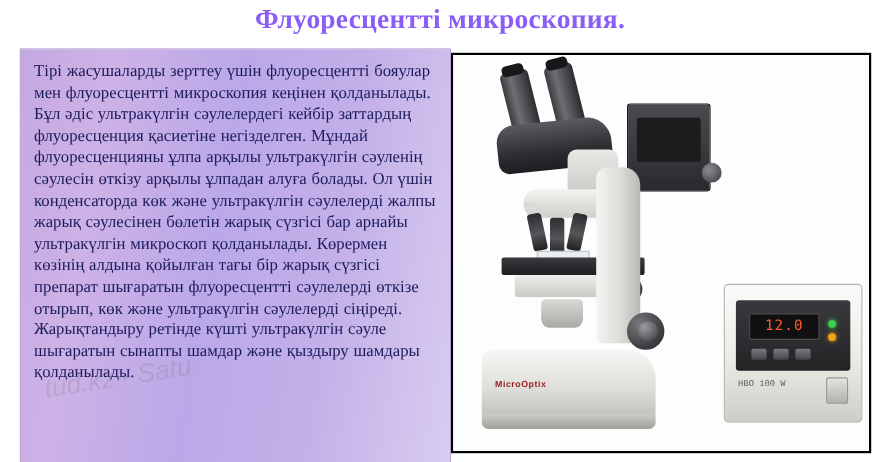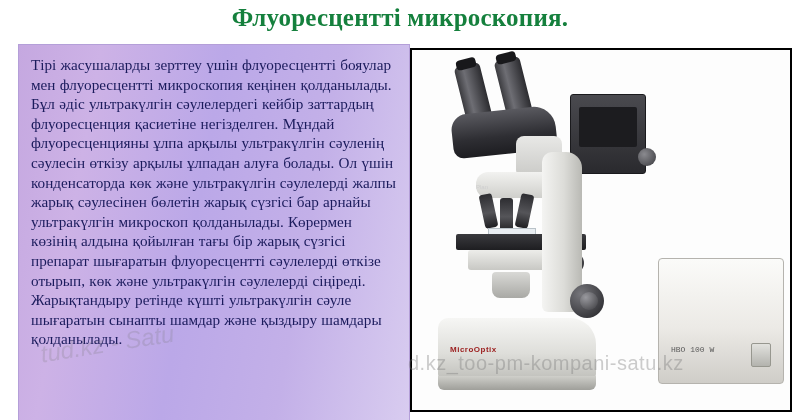--- a/index.html
+++ b/index.html
@@ -27,21 +27,21 @@
     position: absolute;
     top: 0px;
     left: 0px;
     width: 800px;
     height: 40px;
     line-height: 36px;
     text-align: center;
     font-family: "Liberation Serif", serif;
     font-weight: bold;
     font-size: 25px;
-    color: #15803d;
+    color: #8b5cf6;
     letter-spacing: 0.2px;
     white-space: nowrap;
   }
 
   
   .text-panel {
     position: absolute;
     left: 8px;
     top: 44px;
     width: 392px;
@@ -434,23 +434,30 @@
         <div class="arm"></div>
         <div class="focus-knob-big"></div>
         <div class="focus-knob-small"></div>
 
         <div class="base"></div>
         <div class="base-front"></div>
         <div class="brand">MicroOptix</div>
       </div>
 
       <div class="psu">
+        <div class="psu-face">
+          <div class="psu-display">12.0</div>
+          <div class="psu-led green"></div>
+          <div class="psu-led amber"></div>
+          <div class="psu-btn b1"></div>
+          <div class="psu-btn b2"></div>
+          <div class="psu-btn b3"></div>
+        </div>
         <div class="psu-label">HBO 100 W</div>
         <div class="psu-switch"></div>
       </div>
 
     </div>
   </div>
 
-  <div class="watermark wm-3">d.kz_too-pm-kompani-satu.kz</div>
   <div class="watermark wm-4">tud.kz - Satu</div>
 
 </div>
 
 </body></html>

